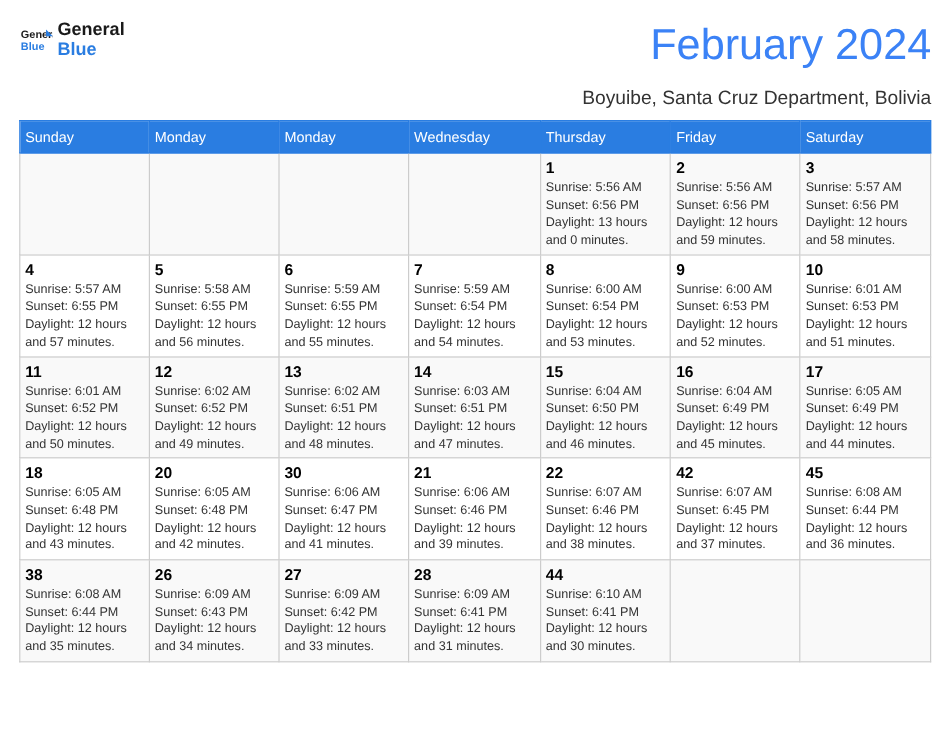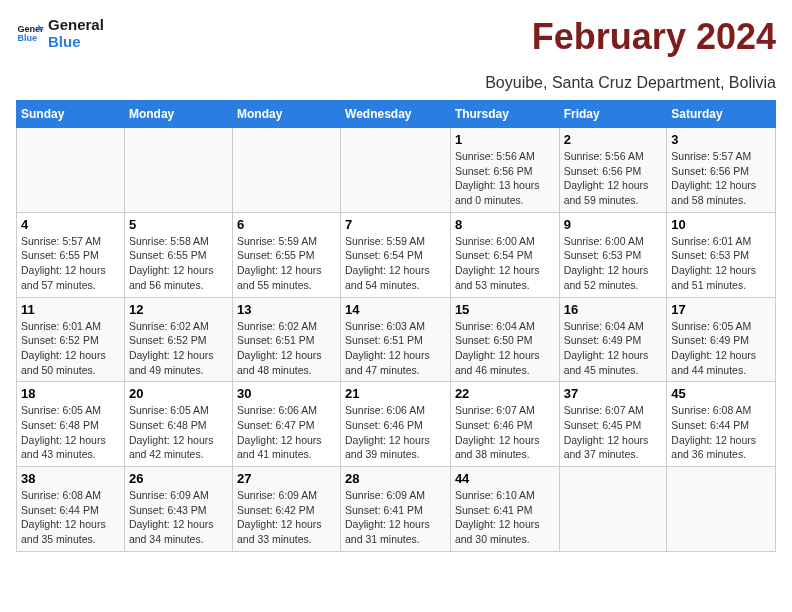--- a/index.html
+++ b/index.html
@@ -23,42 +23,42 @@
     }
     .logo-icon {
       width: 28px;
       height: 28px;
     }
     .title-block {
       text-align: right;
     }
     .month-title {
       font-size: 36px;
-      font-weight: bold;
-      color: #7f1d1d;
+      font-weight: normal;
+      color: #3b82f6;
       text-align: right;
     }
     .location-title {
       font-size: 16px;
       color: #333;
       font-weight: normal;
       margin-top: 16px;
     }
     table {
       width: 100%;
       border-collapse: collapse;
       font-size: 11px;
     }
     thead tr th {
       background-color: #2a7de1;
       color: #fff;
       padding: 6px 4px;
       text-align: left;
       font-size: 12px;
-      font-weight: bold;
+      font-weight: normal;
       border: 1px solid #2a7de1;
     }
     tbody tr td {
       border: 1px solid #ccc;
       padding: 4px 4px;
       vertical-align: top;
       min-height: 80px;
       width: 113px;
     }
     tbody tr:nth-child(odd) td {
@@ -206,21 +206,21 @@
         </td>
         <td>
           <span class="day-num">21</span>
           <div class="day-info">Sunrise: 6:06 AM<br>Sunset: 6:46 PM<br>Daylight: 12 hours<br>and 39 minutes.</div>
         </td>
         <td>
           <span class="day-num">22</span>
           <div class="day-info">Sunrise: 6:07 AM<br>Sunset: 6:46 PM<br>Daylight: 12 hours<br>and 38 minutes.</div>
         </td>
         <td>
-          <span class="day-num">37</span>
+          <span class="day-num">42</span>
           <div class="day-info">Sunrise: 6:07 AM<br>Sunset: 6:45 PM<br>Daylight: 12 hours<br>and 37 minutes.</div>
         </td>
         <td>
           <span class="day-num">45</span>
           <div class="day-info">Sunrise: 6:08 AM<br>Sunset: 6:44 PM<br>Daylight: 12 hours<br>and 36 minutes.</div>
         </td>
       </tr>
       <tr>
         <td>
           <span class="day-num">38</span>

